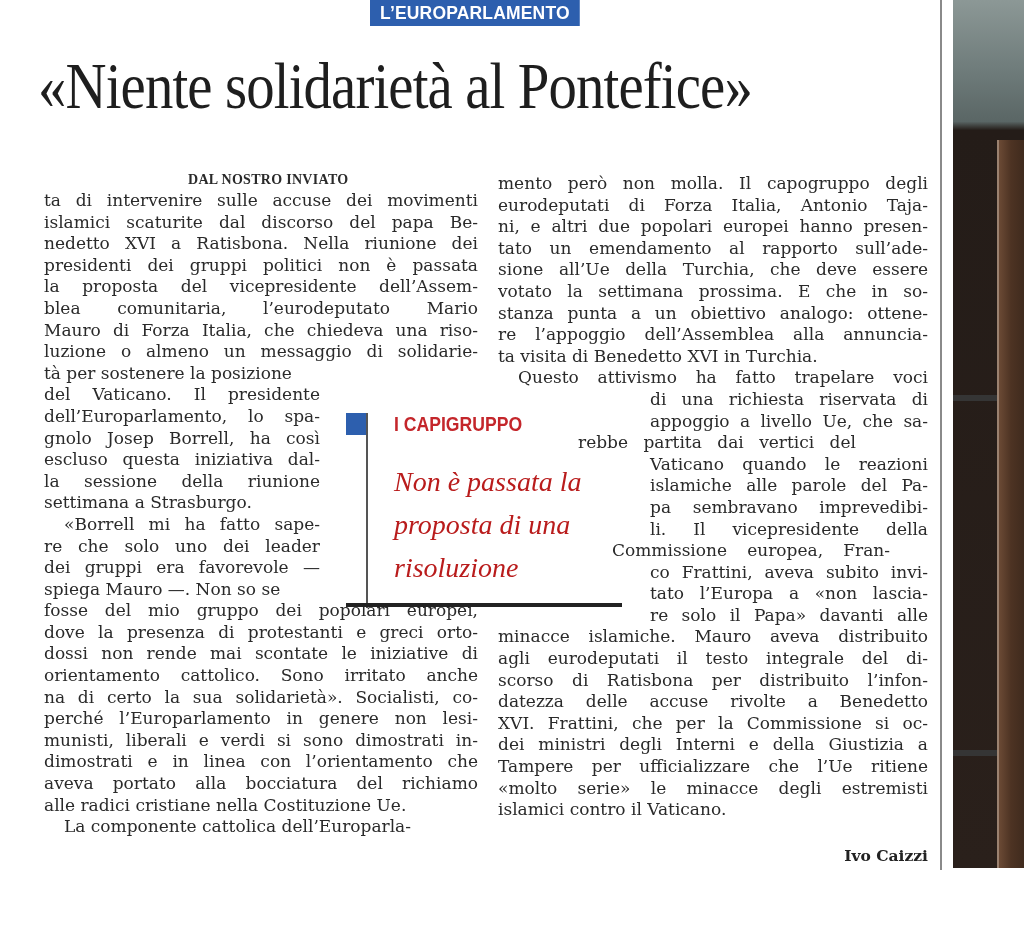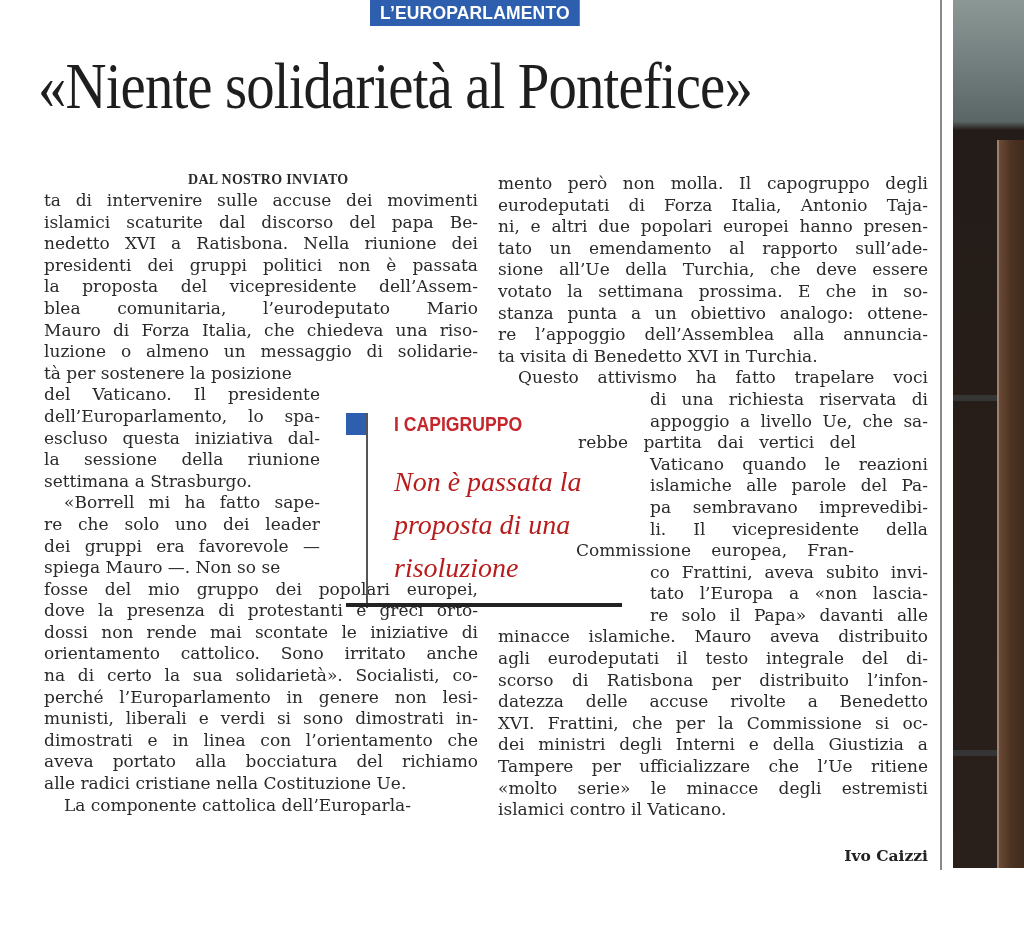--- a/index.html
+++ b/index.html
@@ -87,20 +87,21 @@
   <span class="line">islamici scaturite dal discorso del papa Be-</span>
   <span class="line">nedetto XVI a Ratisbona. Nella riunione dei</span>
   <span class="line">presidenti dei gruppi politici non è passata</span>
   <span class="line">la proposta del vicepresidente dell’Assem-</span>
   <span class="line">blea comunitaria, l’eurodeputato Mario</span>
   <span class="line">Mauro di Forza Italia, che chiedeva una riso-</span>
   <span class="line">luzione o almeno un messaggio di solidarie-</span>
   <span class="line last" style="width:276px">tà per sostenere la posizione</span>
   <span class="line" style="width:276px">del Vaticano. Il presidente</span>
   <span class="line" style="width:276px">dell’Europarlamento, lo spa-</span>
+  <span class="line" style="width:276px">gnolo Josep Borrell, ha così</span>
   <span class="line" style="width:276px">escluso questa iniziativa dal-</span>
   <span class="line" style="width:276px">la sessione della riunione</span>
   <span class="line last" style="width:276px">settimana a Strasburgo.</span>
   <span class="line indent" style="width:276px">«Borrell mi ha fatto sape-</span>
   <span class="line" style="width:276px">re che solo uno dei leader</span>
   <span class="line" style="width:276px">dei gruppi era favorevole —</span>
   <span class="line last" style="width:276px">spiega Mauro —. Non so se</span>
   <span class="line">fosse del mio gruppo dei popolari europei,</span>
   <span class="line">dove la presenza di protestanti e greci orto-</span>
   <span class="line">dossi non rende mai scontate le iniziative di</span>
@@ -125,21 +126,21 @@
   <span class="line">re l’appoggio dell’Assemblea alla annuncia-</span>
   <span class="line last">ta visita di Benedetto XVI in Turchia.</span>
   <span class="line indent">Questo attivismo ha fatto trapelare voci</span>
   <span class="line" style="margin-left:152px;width:278px">di una richiesta riservata di</span>
   <span class="line" style="margin-left:152px;width:278px">appoggio a livello Ue, che sa-</span>
   <span class="line" style="margin-left:80px;width:278px">rebbe partita dai vertici del</span>
   <span class="line" style="margin-left:152px;width:278px">Vaticano quando le reazioni</span>
   <span class="line" style="margin-left:152px;width:278px">islamiche alle parole del Pa-</span>
   <span class="line" style="margin-left:152px;width:278px">pa sembravano imprevedibi-</span>
   <span class="line" style="margin-left:152px;width:278px">li. Il vicepresidente della</span>
-  <span class="line" style="margin-left:78px;width:278px">Commissione europea, Fran-</span>
+  <span class="line" style="margin-left:114px;width:278px">Commissione europea, Fran-</span>
   <span class="line" style="margin-left:152px;width:278px">co Frattini, aveva subito invi-</span>
   <span class="line" style="margin-left:152px;width:278px">tato l’Europa a «non lascia-</span>
   <span class="line" style="margin-left:152px;width:278px">re solo il Papa» davanti alle</span>
   <span class="line">minacce islamiche. Mauro aveva distribuito</span>
   <span class="line">agli eurodeputati il testo integrale del di-</span>
   <span class="line">scorso di Ratisbona per distribuito l’infon-</span>
   <span class="line">datezza delle accuse rivolte a Benedetto</span>
   <span class="line">XVI. Frattini, che per la Commissione si oc-</span>
   <span class="line">dei ministri degli Interni e della Giustizia a</span>
   <span class="line">Tampere per ufficializzare che l’Ue ritiene</span>

